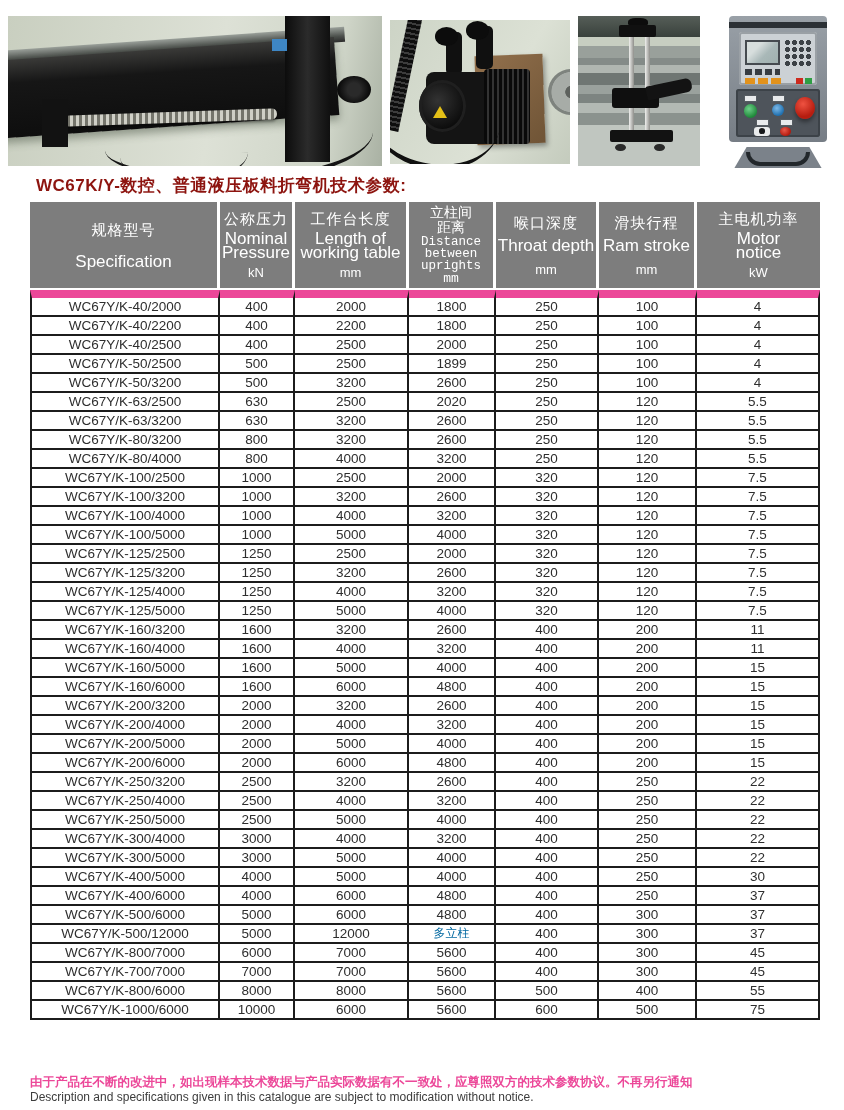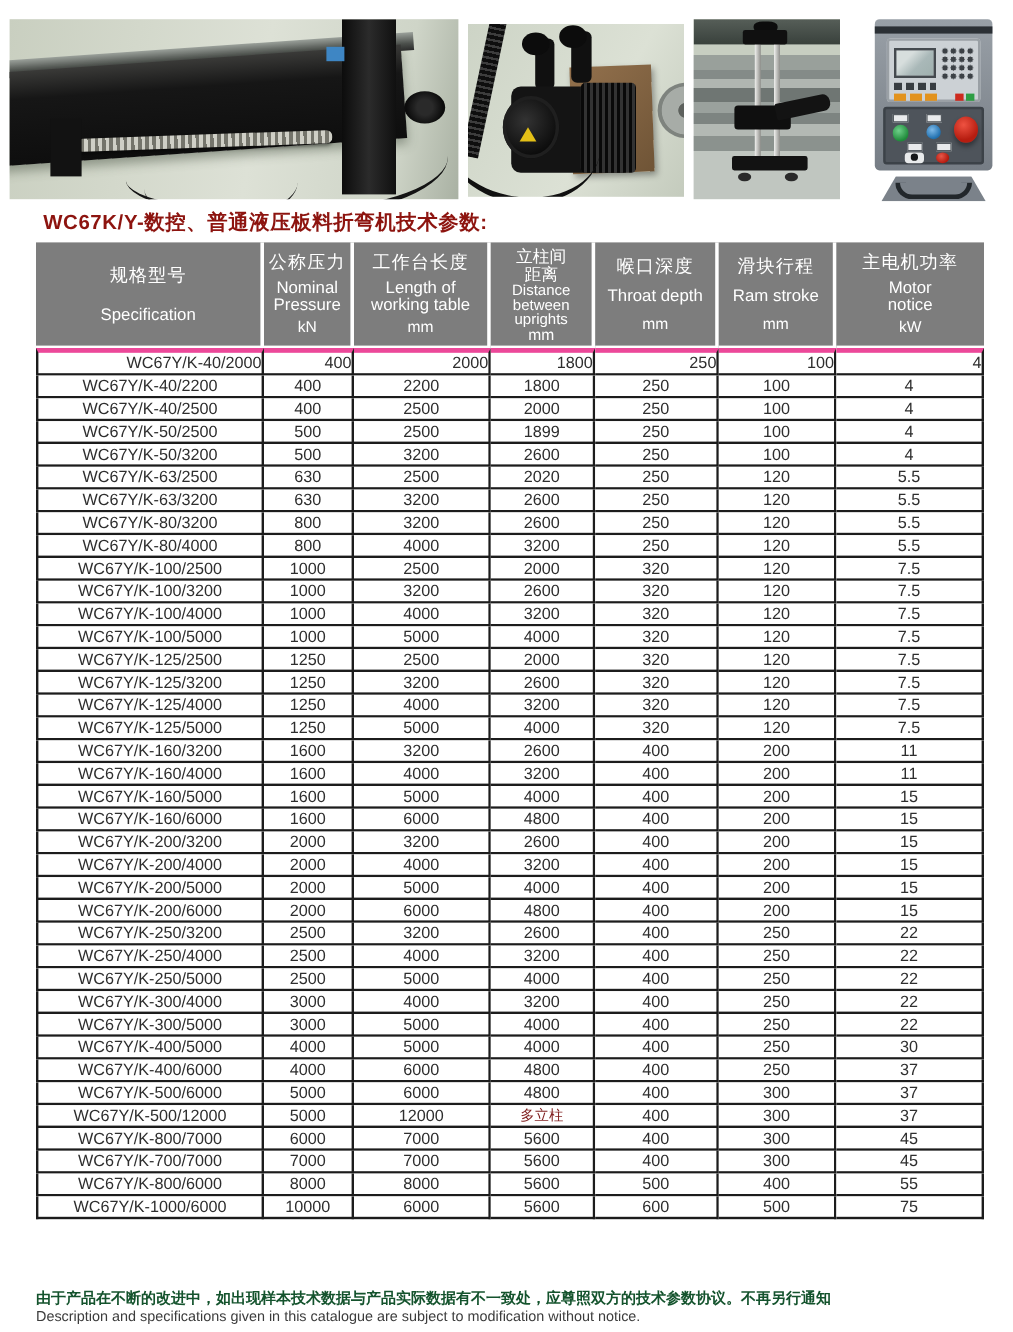--- a/index.html
+++ b/index.html
@@ -136,40 +136,40 @@
     border-collapse:separate; border-spacing:0; table-layout:fixed;
   }
   .spec-table thead th {
     background:#7d7d7d; color:#ffffff; font-weight:normal;
     height:88px; padding:3px 0; vertical-align:middle;
     border-right:3px solid #ffffff; border-bottom:2px solid #ffffff;
   }
   .spec-table thead th:last-child { border-right:none; }
   .th-inner { display:flex; flex-direction:column; justify-content:space-evenly; align-items:center; height:100%; }
   .h-zh  { font-size:15px; white-space:pre-line; line-height:17px; letter-spacing:1px; }
-  .h-en  { font-size:14px; white-space:pre-line; line-height:14px; }
+  .h-en  { font-size:17px; white-space:pre-line; line-height:14px; }
   .h-unit{ font-size:13px; }
   .h-unit:empty { display:none; }
-  th.compact .th-inner { justify-content:flex-end; gap:0; }
+  th.compact .th-inner { justify-content:flex-end; gap:0;font-family:Liberation Mono, monospace; }
   th.compact .h-zh { font-size:14px; line-height:15px; letter-spacing:0; }
   th.compact .h-en { font-size:12.5px; line-height:12px; }
   th.compact .h-unit { font-size:13px; line-height:13px; }
 
   .spec-table tbody td {
     height:18px; line-height:17px; padding:0; text-align:center;
     font-size:13.5px; color:#2e2e2e; background:#ffffff;
     border-right:2px solid #1c1c1c; border-bottom:2px solid #1c1c1c;
   }
   .spec-table tbody td:first-child { border-left:2px solid #1c1c1c; }
-  .spec-table tbody tr:first-child td { border-top:4px solid #ec4899;text-align:right; }
-  .spec-table tbody td.muted { color:#7f1d1d; font-size:12px; }
+  .spec-table tbody tr:first-child td { border-top:8px solid #ec4899; }
+  .spec-table tbody td.muted { color:#0369a1; font-size:12px; }
 
   
   .footer { position:absolute; left:30px; top:1074px; width:790px; }
-  .footer-zh { font-size:12.5px; font-weight:bold; color:#14532d; line-height:16px; }
+  .footer-zh { font-size:12.5px; font-weight:bold; color:#ec4899; line-height:16px; }
   .footer-en { font-size:12px; color:#3c3c3c; line-height:15px; }
 </style>
 </head>
 <body>
 
 <div class="page">
 
   <div class="photos">
 
     <div class="photo p1">

